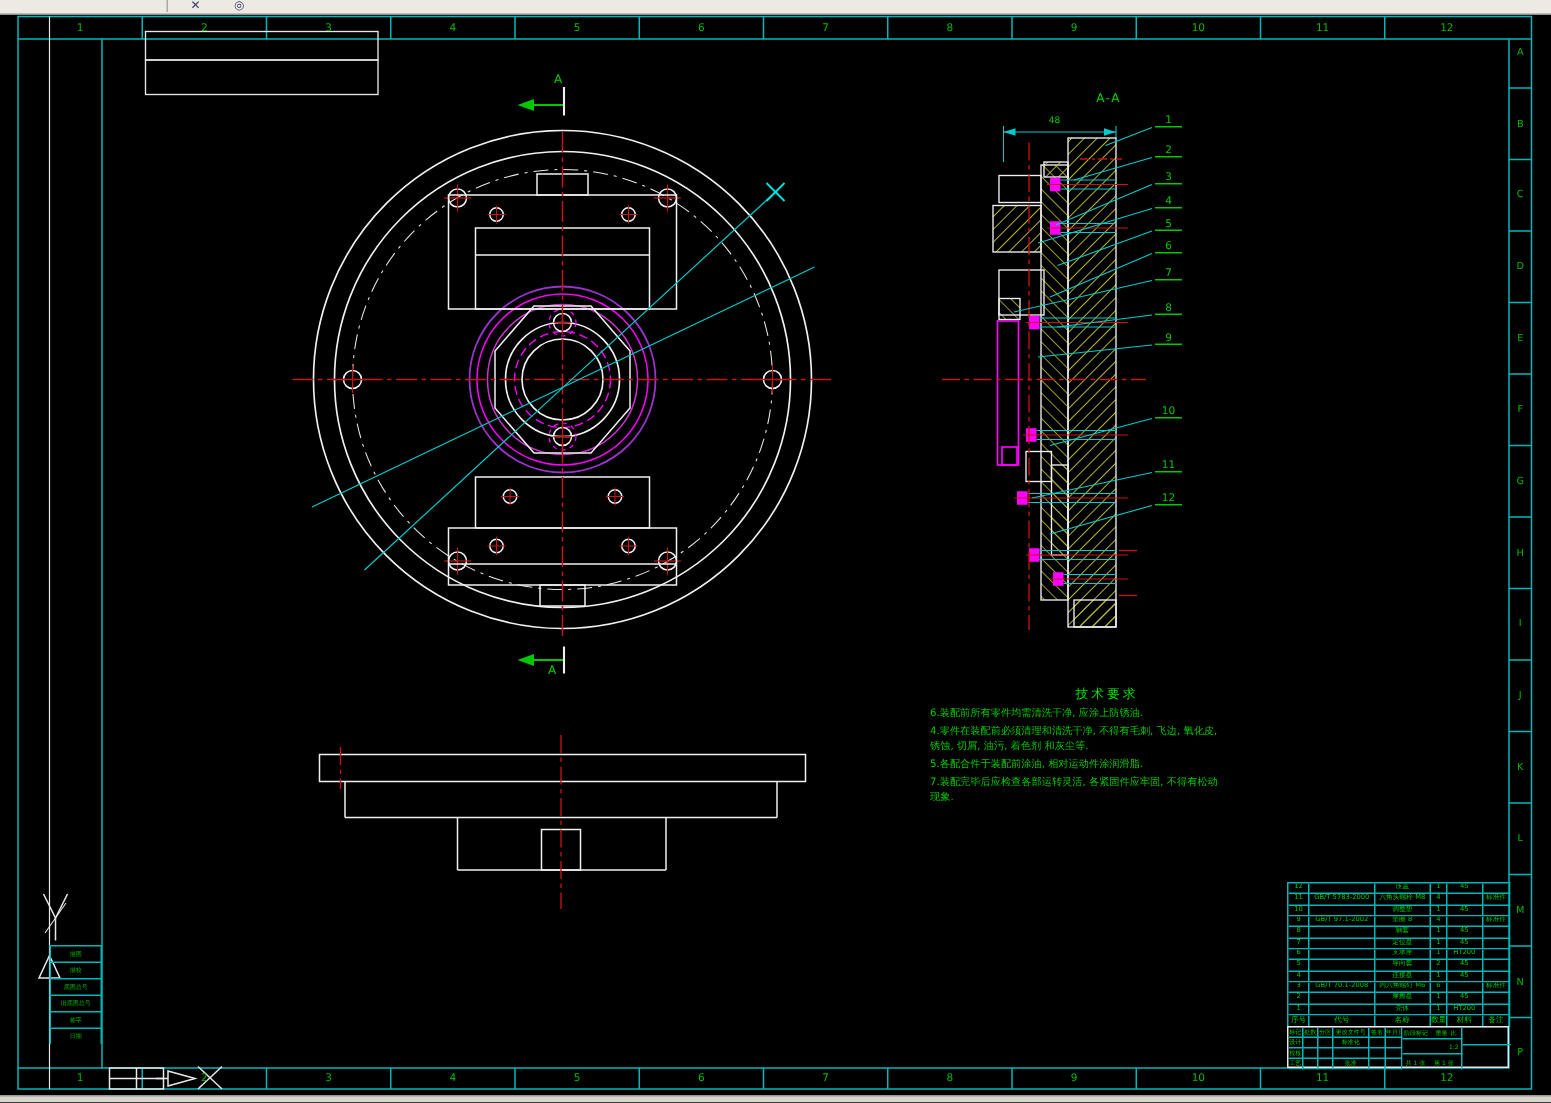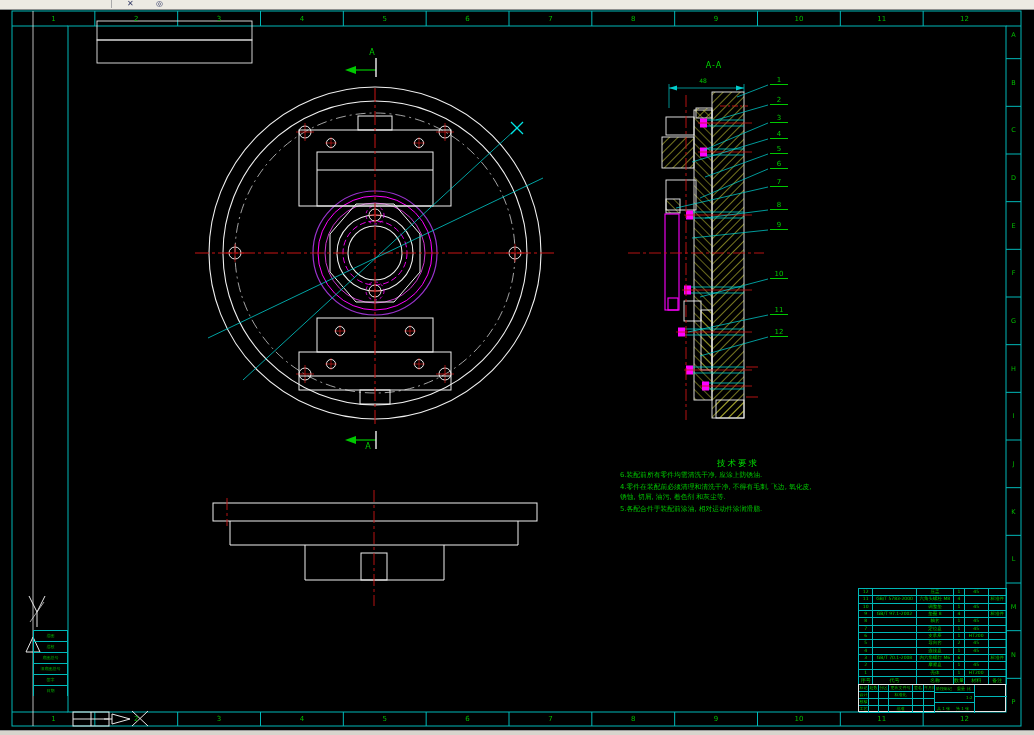--- a/index.html
+++ b/index.html
@@ -356,30 +356,31 @@
       <line x1="444" y1="545" x2="444" y2="580"></line>
       <line x1="305" y1="580" x2="444" y2="580"></line>
       <rect x="361" y="553" width="26" height="27"></rect>
       <g stroke="#c81414" stroke-width="0.9" stroke-dasharray="12 3 3 3">
         <line x1="374" y1="490" x2="374" y2="606"></line>
         <line x1="227" y1="498" x2="227" y2="526"></line>
       </g>
     </g>
   </svg>
 
-  <div class="sec-title" style="left:714px;top:66px;">A-A</div>
+  <div class="sec-title" style="left:739px;top:66px;">A-A</div>
   <div class="dimlab" style="left:703px;top:81px;">48</div>
   <div class="cutlab" style="left:372px;top:53px;">A</div>
   <div class="cutlab" style="left:368px;top:447px;">A</div>
 
   <div class="tech-title">技术要求</div>
   <div class="tech" id="tech-list">
       <div class="tech-item">6.装配前所有零件均需清洗干净, 应涂上防锈油.</div>
       <div class="tech-item">4.零件在装配前必须清理和清洗干净, 不得有毛刺, 飞边, 氧化皮, 锈蚀, 切屑, 油污, 着色剂 和灰尘等.</div>
       <div class="tech-item">5.各配合件于装配前涂油, 相对运动件涂润滑脂.</div>
+      <div class="tech-item">7.装配完毕后应检查各部运转灵活, 各紧固件应牢固, 不得有松动现象.</div>
     </div>
 
   <div class="bom" id="bom-table">
       <div class="bom-row">
         <span class="bom-cell" style="width: 14px;">12</span>
         <span class="bom-cell" style="width: 44px;"></span>
         <span class="bom-cell" style="width: 38px;">压盖</span>
         <span class="bom-cell" style="width: 10px;">1</span>
         <span class="bom-cell" style="width: 24px;">45</span>
         <span class="bom-cell" style="width: 18px;"></span>

